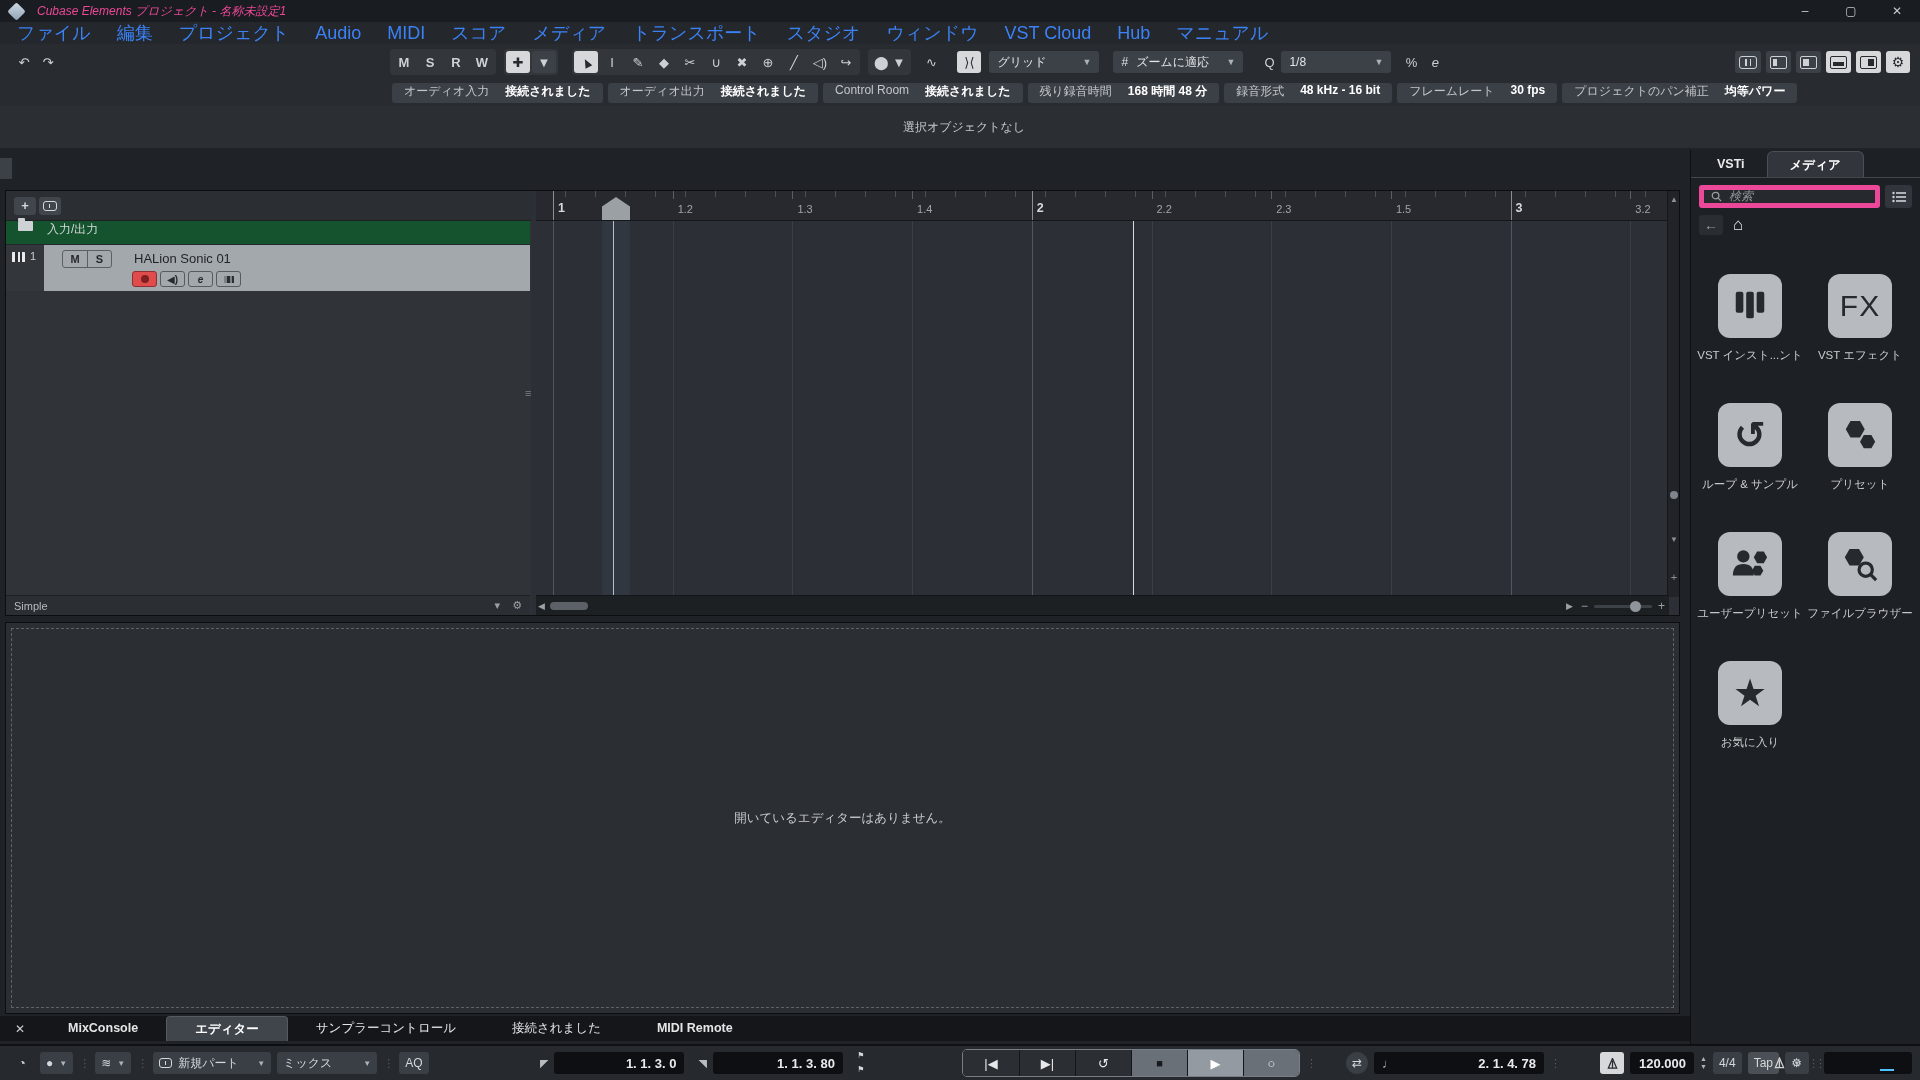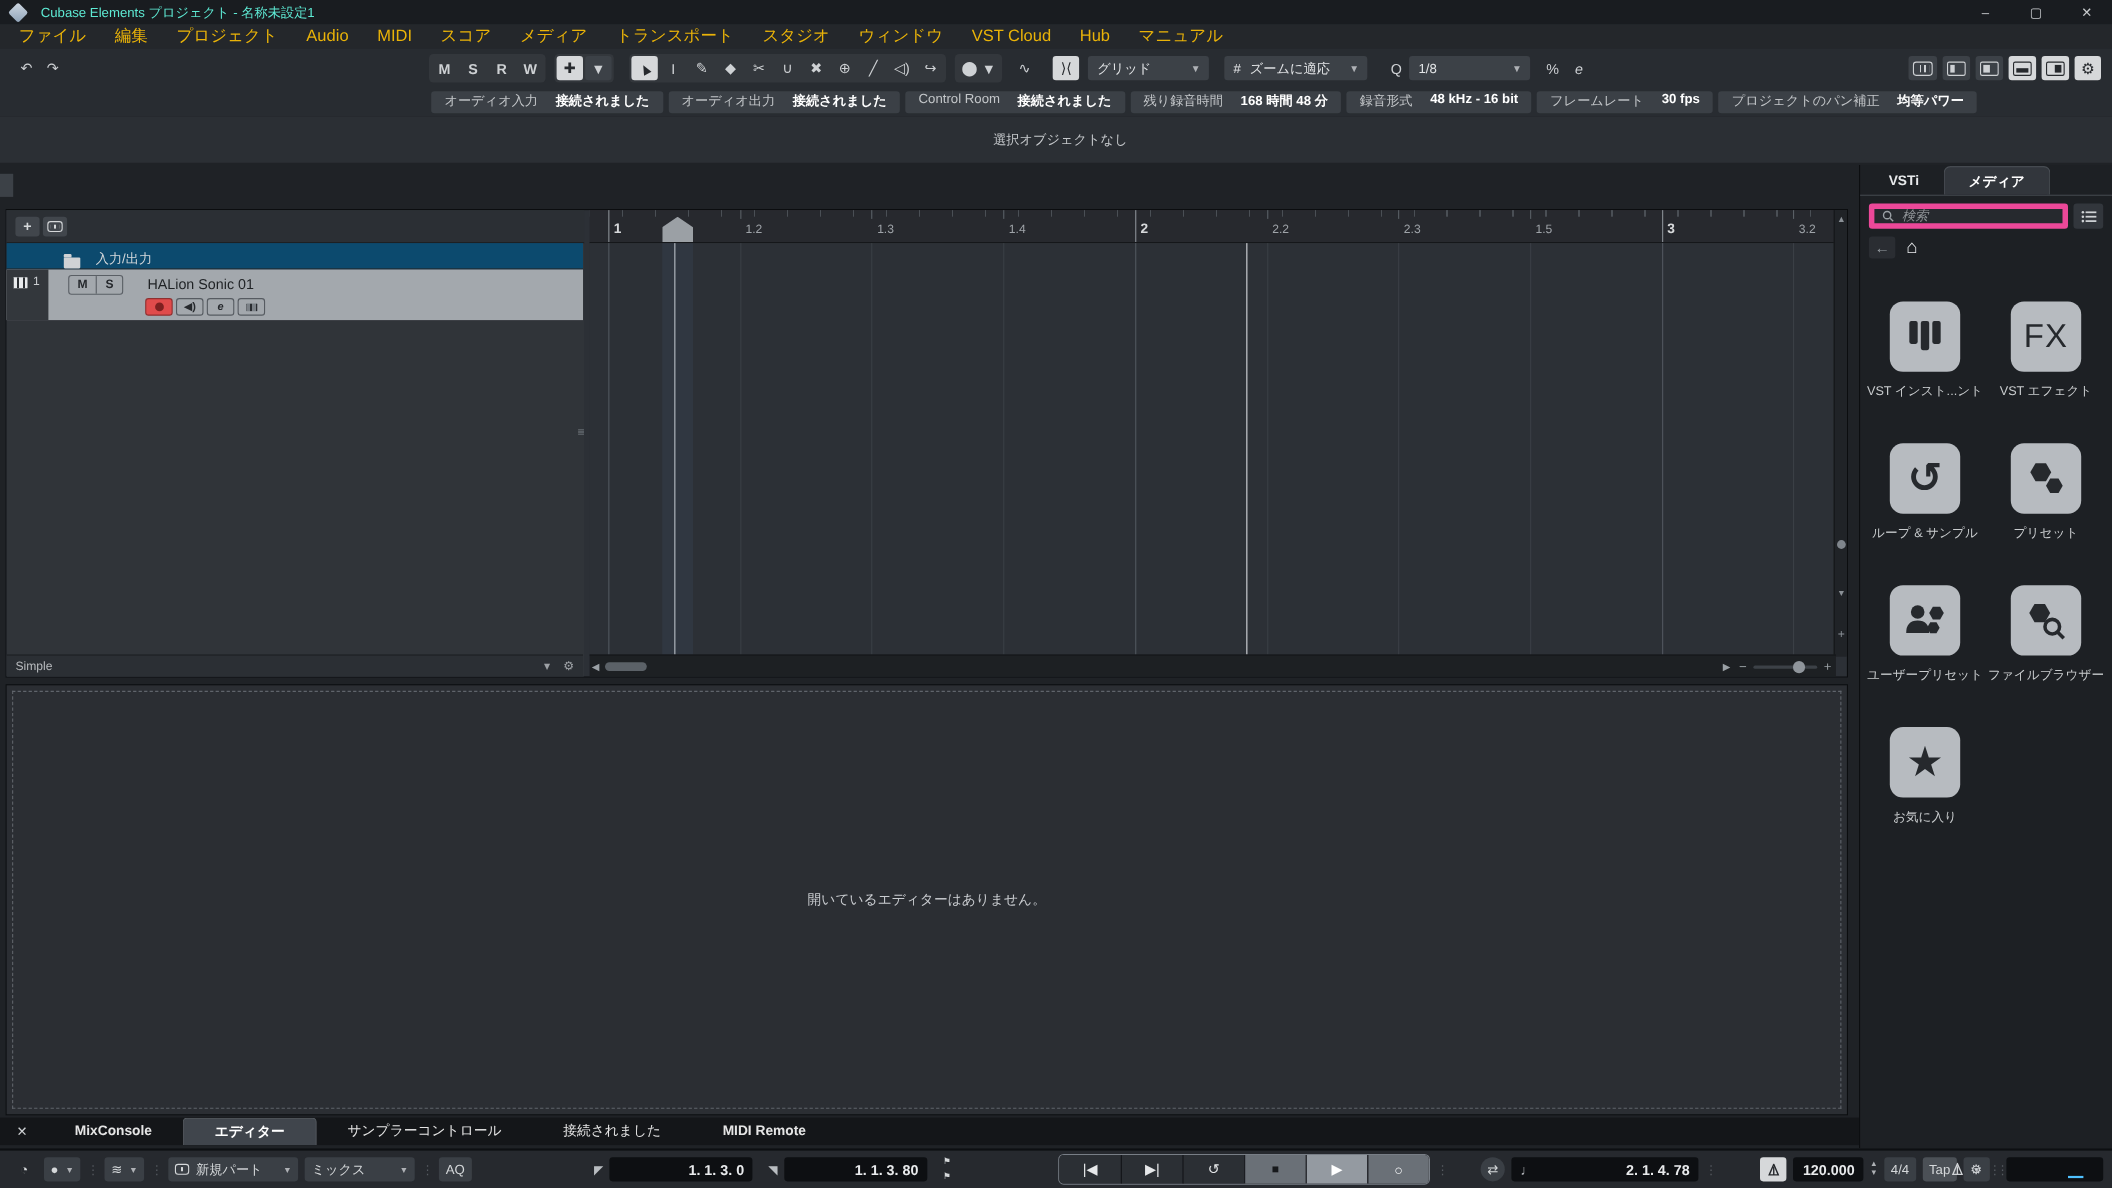--- a/index.html
+++ b/index.html
@@ -3,28 +3,28 @@
 <meta charset="utf-8">
 <style>
   * { margin:0; padding:0; box-sizing:border-box; }
   html,body { width:1920px; height:1080px; overflow:hidden; background:#1f2226;
     font-family:"Liberation Sans","DejaVu Sans",sans-serif; color:#cdd0d3; font-size:12px; }
   
   #titlebar { position:absolute; left:0; top:0; width:1920px; height:22px; background:#191c20;
     display:flex; align-items:center; }
   .app-icon { width:13px; height:13px; margin-left:10px; background:linear-gradient(135deg,#cfd8e2,#8fa3b8);
     transform:rotate(45deg); border-radius:2px; }
-  .title-text { margin-left:14px; font-size:12px; color:#5eead4; }
+  .title-text { margin-left:14px; font-size:12px; color:#ec4899;font-style:italic; }
   .win-controls { margin-left:auto; display:flex; }
   .win-btn { width:46px; height:22px; display:flex; align-items:center; justify-content:center;
     color:#c7cacd; font-size:12px; }
   
   #menubar { position:absolute; left:0; top:22px; width:1920px; height:22px; background:#24272b;
     display:flex; align-items:center; padding-left:4px; }
-  .menu-item { padding:0 13px; font-size:15px; color:#eab308; line-height:22px; }
+  .menu-item { padding:0 13px; font-size:18px; color:#3b82f6; line-height:22px; }
   
   #toolbar { position:absolute; left:0; top:44px; width:1920px; height:36px; background:#282c31;
     display:flex; align-items:center; }
   .tb-btn { height:22px; min-width:24px; display:flex; align-items:center; justify-content:center;
     background:#3c4147; border-radius:3px; color:#ced1d4; font-size:13px; padding:0 4px; }
   .tb-btn.flat { background:transparent; }
   .tb-btn.active { background:#d6d8da; color:#26292d; }
   .tb-group { display:flex; gap:2px; background:#33373c; border-radius:4px; padding:2px; align-items:center; }
   .tb-drop { height:22px; display:flex; align-items:center; background:#3c4147; border-radius:3px;
     padding:0 8px; gap:8px; font-size:12px; color:#e3e5e7; }
@@ -51,22 +51,22 @@
     color:#c6c9cc; font-size:12px; white-space:nowrap; }
   #edgehandle { position:absolute; left:0; top:158px; width:12px; height:21px; background:#3c4147; }
   
   #panel { position:absolute; left:5px; top:190px; width:1675px; height:426px;
     background:#2c3036; border:1px solid #0b0d0f; }
   #leftzone { position:absolute; left:0; top:0; width:525px; height:100%; background:#303439; }
   #lz-topbar { position:absolute; left:0; top:0; width:100%; height:30px; background:#2b2f34;
     border-bottom:1px solid #1d2023; display:flex; align-items:center; gap:3px; padding-left:8px; }
   .lz-btn { width:22px; height:18px; background:#41464c; border-radius:3px; color:#d5d8da;
     display:flex; align-items:center; justify-content:center; font-size:13px; font-weight:bold; }
-  #folder-row { position:absolute; left:0; top:30px; width:524px; height:24px; background:#0c4a6e;
-    display:flex; align-items:flex-end; border-bottom:1px solid #24282c;padding-left:40px; }
+  #folder-row { position:absolute; left:0; top:30px; width:524px; height:24px; background:#14532d;
+    display:flex; align-items:flex-start; border-bottom:1px solid #24282c; }
   .folder-ico { width:15px; height:10px; background:#cfd2d5; border-radius:1px; position:relative; margin:0 14px 0 12px; }
   .folder-ico::before { content:""; position:absolute; left:0; top:-3px; width:7px; height:3px;
     background:#cfd2d5; border-radius:1px 1px 0 0; }
   #track { position:absolute; left:0; top:54px; width:524px; height:46px; background:#a3a8ad; display:flex; }
   #track-iconcol { width:38px; height:100%; background:#33373c; display:flex; align-items:flex-start;
     gap:4px; padding:5px 0 0 4px; }
   .piano-svg { width:16px; height:13px; background:#e8eaec; border-radius:2px;
     background-image:repeating-linear-gradient(90deg,#2a2d31 0 2px,transparent 2px 5px); background-clip:content-box; padding:1.5px; }
   .track-num { color:#c9ccd0; font-size:11px; }
   #track-body { flex:1; position:relative; }

